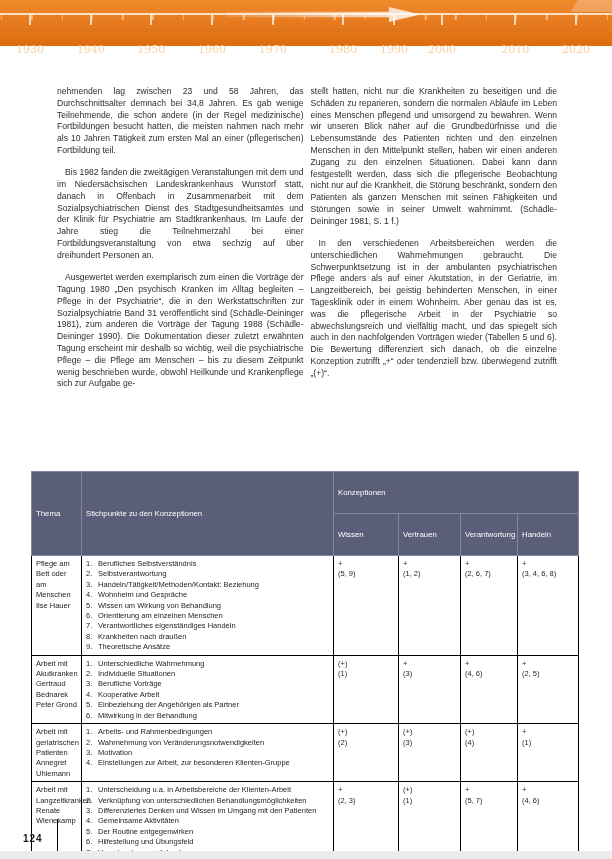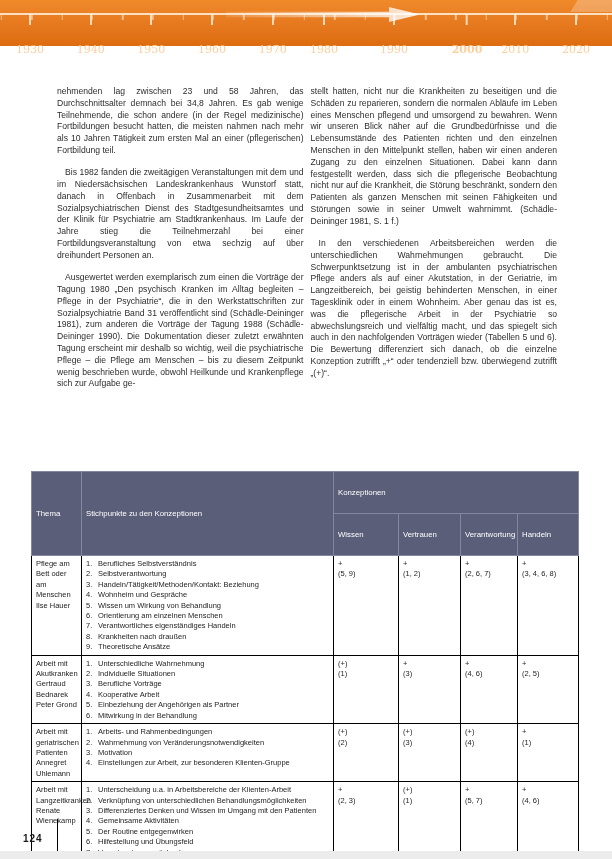--- a/index.html
+++ b/index.html
@@ -77,29 +77,29 @@
           <div class="tl-label">1950</div>
         </div>
         <div class="tl-group" style="left: 212.01px;">
           <div class="tl-tick"></div>
           <div class="tl-label">1960</div>
         </div>
         <div class="tl-group" style="left: 272.68px;">
           <div class="tl-tick"></div>
           <div class="tl-label">1970</div>
         </div>
-        <div class="tl-group" style="left: 324px; text-align: right;">
+        <div class="tl-group" style="left: 343px; text-align: right;">
           <div class="tl-tick"></div>
           <div class="tl-label">1980</div>
         </div>
         <div class="tl-group" style="left: 394.02px;">
           <div class="tl-tick"></div>
           <div class="tl-label">1990</div>
         </div>
-        <div class="tl-group" style="left: 467px; font-weight: bold;">
+        <div class="tl-group" style="left: 442px;">
           <div class="tl-tick"></div>
           <div class="tl-label">2000</div>
         </div>
         <div class="tl-group" style="left: 515.36px;">
           <div class="tl-tick"></div>
           <div class="tl-label">2010</div>
         </div>
         <div class="tl-group" style="left: 576.03px;">
           <div class="tl-tick"></div>
           <div class="tl-label">2020</div>

